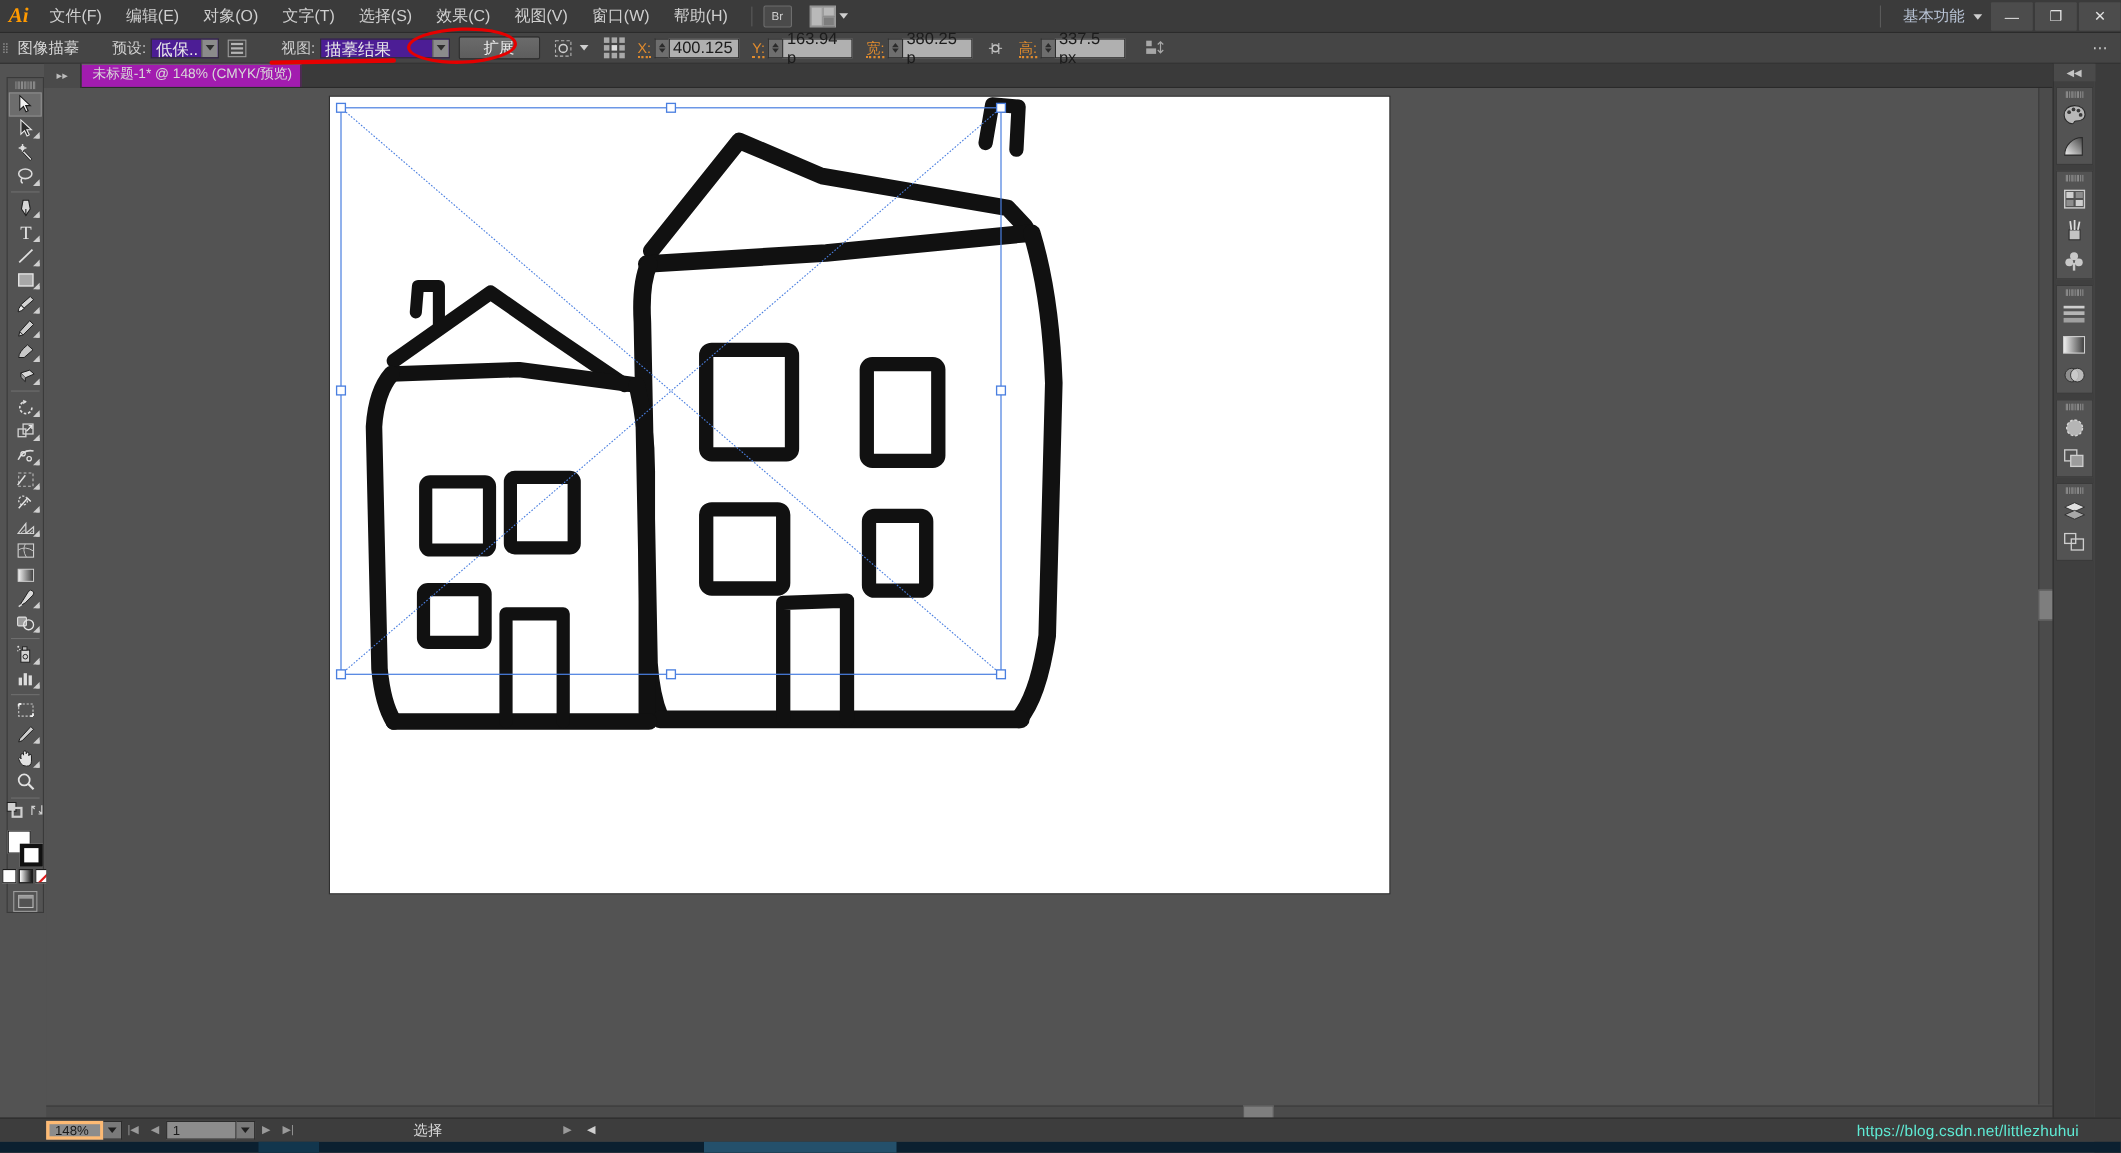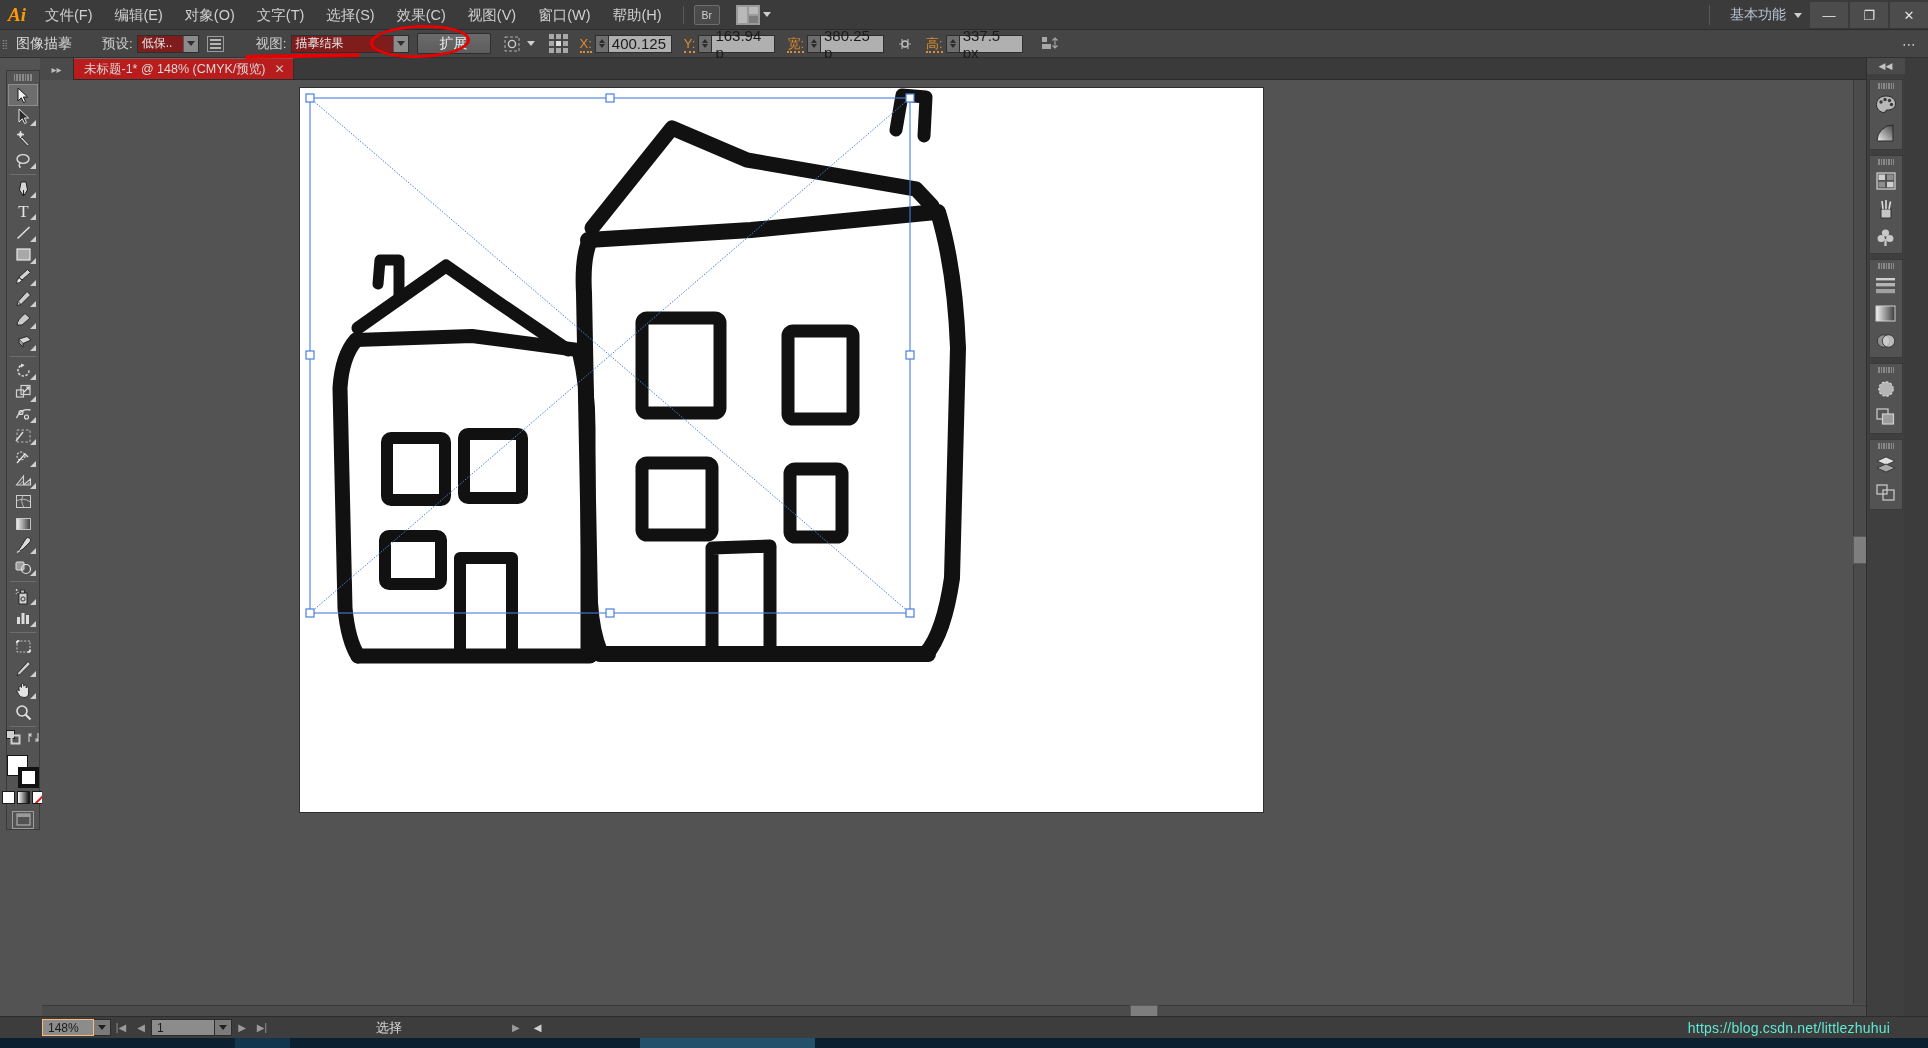--- a/index.html
+++ b/index.html
@@ -50,22 +50,22 @@
   
   .controlbar {
     position: absolute; top: 30px; left: 0; width: 1928px; height: 28px;
     background: #454545; display: flex; align-items: center;
     border-bottom: 1px solid #303030; font-size: 13px; color: #d5d5d5;
   }
   .grip { width: 10px; height: 28px; display:flex; align-items:center; justify-content:center; color:#8d8d8d; font-size:9px;}
   .cb-label { color: #d8d8d8; font-size: 14px; padding: 0 6px; white-space: nowrap; }
   .cb-field-label { color: #cfcfcf; font-size: 13.5px; margin-left: 24px; margin-right:4px; white-space: nowrap;}
   .dropdown {
-    background: #7f1d1d; border: 1px solid #2e2e2e; height: 18px;
-    display: flex; align-items: center; color: #e8e8e8; font-size: 12px;
+    background: #4c1d95; border: 1px solid #2e2e2e; height: 18px;
+    display: flex; color: #e8e8e8; font-size: 15px;
     padding-left: 4px; white-space: nowrap; overflow: hidden;
   }
   .dd-arrow {
     width: 15px; height: 16px; background: #8b8b8b; border-left:1px solid #565656;
     display:flex; align-items:center; justify-content:center; margin-left:auto;
   }
   .dd-arrow::after { content:''; width:0;height:0;border-left:4px solid transparent;border-right:4px solid transparent;border-top:5px solid #2e2e2e;}
   .preset-dd { width: 62px; }
   .view-dd { width: 118px; }
   .panel-btn {
@@ -109,23 +109,23 @@
     position:absolute; left:245px; top:54px; width:115px; height:4px; z-index:60;
     background: #e60000; border-radius:2px; transform: rotate(-1deg); pointer-events:none;
   }
 
   
   .tabbar{
     position:absolute; top:58px; left:40px; right:38px; height:22px;
     background:#3a3a3a; display:flex; align-items:flex-end; border-bottom:1px solid #2a2a2a;
   }
   .doctab{
-    background:#b91c1c; color:#d9d9d9; font-size:12.5px; height:21px;
+    background:#a21caf; color:#d9d9d9; font-size:12.5px; height:21px;
     display:flex; align-items:center; padding:0 8px 0 10px; gap:9px;
-    border-right:1px solid #2e2e2e; border-top:1px solid #676767;
+    border-right:1px solid #2e2e2e; border-top:1px solid #676767;flex-direction:column;
   }
   .tab-close{ color:#c6c6c6; font-size:12px; }
   .tabbar-handle{ position:absolute; left:40px; top:58px; width:34px; height:22px; background:#4a4a4a;
     border-right:1px solid #2c2c2c; color:#bdbdbd; font-size:10px; display:flex; align-items:center; justify-content:center;}
 
   
   .toolbar{
     position:absolute; left:6px; top:70px; width:34px; height:760px;
     background:#535353; border:1px solid #3a3a3a;
     display:flex; flex-direction:column; align-items:center; padding-top:3px;
@@ -185,21 +185,21 @@
   .rd-icon{ width:30px; height:28px; display:flex; align-items:center; justify-content:center;}
 
   
   .statusbar{
     position:absolute; left:0; bottom:10px; width:1928px; height:22px;
     background:#3d3d3d; display:flex; align-items:center; border-top:1px solid #2c2c2c;
     font-size:12px; color:#d4d4d4;
   }
   .sb-pad{ width:42px; height:22px;}
   .zoombox{
-    background:#8c8c8c; border:1px solid #fdba74; color:#1b1b1b; font-size:12px;
+    background:#8c8c8c; border:3px solid #fdba74; color:#1b1b1b; font-size:12px;
     width:52px; height:17px; display:flex; align-items:center; padding-left:5px;
   }
   .zoom-arrow{ width:17px; height:17px; background:#7a7a7a; border:1px solid #2c2c2c; border-left:none;
     display:flex; align-items:center; justify-content:center;}
   .zoom-arrow::after{content:'';width:0;height:0;border-left:4px solid transparent;border-right:4px solid transparent;border-top:5px solid #1f1f1f;}
   .navbtn{ width:20px; height:17px; display:flex; align-items:center; justify-content:center; color:#9a9a9a; font-size:10px;}
   .pagebox{ background:#8c8c8c; border:1px solid #2c2c2c; color:#1b1b1b; width:64px; height:17px;
     display:flex; align-items:center; padding-left:5px; font-size:12px;}
   .sb-status{ margin-left:104px; color:#dcdcdc; font-size:13px;}
   .sb-arrow{ margin-left:110px; color:#9a9a9a; font-size:10px;}

